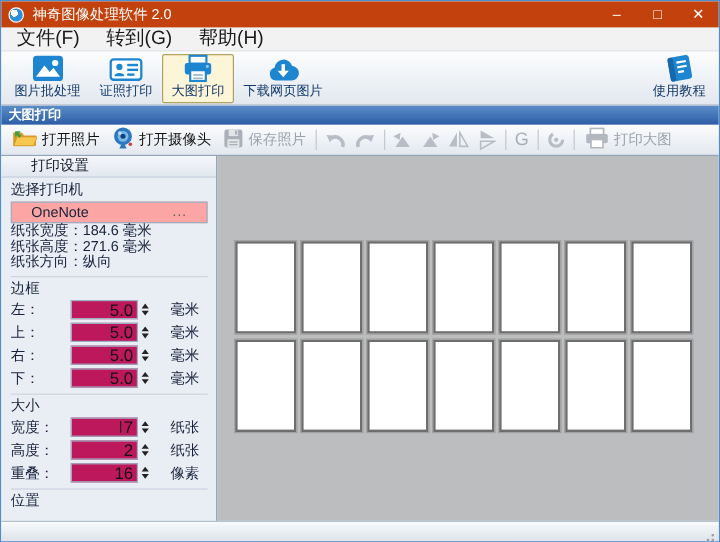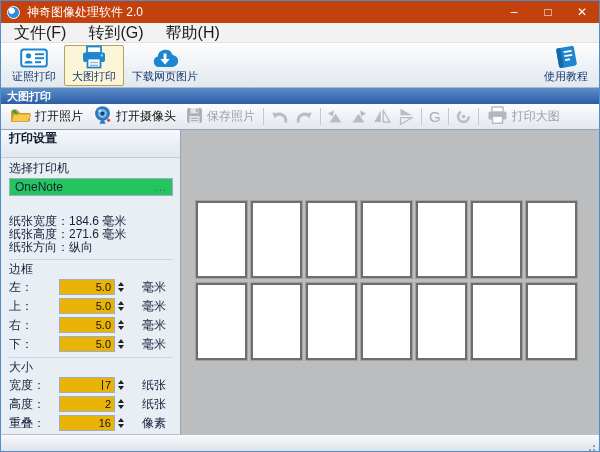--- a/index.html
+++ b/index.html
@@ -36,30 +36,30 @@
   .ab-btn.disabled{color:#9aa1ab}
   .ab-icon{display:flex;align-items:center;padding:1px 3px}
   .sep{width:1px;height:17px;background:#c3c9d2;margin:0 3px;flex:0 0 auto}
   .g-glyph{font-size:15px;color:#a7adb6;padding:0 4px;line-height:15px}
   .mirror{transform:scaleX(-1)}
   .rot90{transform:rotate(90deg)}
 
   
   .content{flex:1;display:flex;min-height:0}
   .settings-panel{flex:0 0 180px;width:180px;background:#e9edf4;border-right:1px solid #93a4b8;font-size:12px;color:#16213a;overflow:hidden}
-  .panel-header{height:28px;line-height:17px;font-weight:bold;padding-left:8px;background:linear-gradient(#f5f7fa,#e2e8f0);border-bottom:1px solid #c3cddb;color:#101828}
+  .panel-header{height:18px;line-height:17px;font-weight:normal;padding-left:25px;background:linear-gradient(#f5f7fa,#e2e8f0);border-bottom:1px solid #c3cddb;color:#101828}
   .panel-body{padding:4px 7px 0 8px}
   .row-label{line-height:13px;white-space:nowrap}
-  .combo{margin-top:3px;height:18px;background:#22c55e;border:1px solid #9daec2;display:flex;align-items:center;justify-content:space-between;padding:0 5px}
+  .combo{margin-top:3px;height:18px;background:#fca5a5;border:1px solid #9daec2;display:flex;align-items:center;justify-content:space-between;padding:0 16px}
   .combo-browse{color:#555;font-size:11px;letter-spacing:1px;line-height:10px}
   .paper-row{line-height:13px;white-space:nowrap}
   .group{border-top:1px solid #cdd5e1;margin-top:5px;padding-top:3px}
   .spin-row{display:flex;align-items:center;margin-top:3px;height:16px}
   .spin-row .lbl{width:40px;flex:0 0 40px}
-  .spin-box{width:56px;height:16px;background:#eab308;border:1px solid #9daec2;display:flex;align-items:center;justify-content:flex-end;padding-right:3px;font-size:11px;color:#111;margin-left:10px}
+  .spin-box{width:56px;height:16px;background:#be185d;border:1px solid #9daec2;display:flex;align-items:center;justify-content:flex-end;padding-right:3px;font-size:14px;color:#111;margin-left:10px}
   .caret{display:inline-block;width:1px;height:10px;background:#222;margin-right:2px}
   .spin-arrows{display:flex;flex-direction:column;gap:2px;margin-left:3px}
   .spin-up{width:0;height:0;border-left:3px solid transparent;border-right:3px solid transparent;border-bottom:4px solid #222}
   .spin-down{width:0;height:0;border-left:3px solid transparent;border-right:3px solid transparent;border-top:4px solid #222}
   .unit{margin-left:18px}
 
   .preview-area{flex:1;background:#bcbdbe;position:relative;overflow:hidden}
   .page-grid{position:absolute;left:15px;top:71px;display:grid;grid-template-columns:repeat(7,51px);grid-auto-rows:77px;gap:5px 4px}
   .page{background:#fff;border:2px solid #6e6e6e;box-shadow:0 0 0 1px #a2a2a2}
 
@@ -81,20 +81,30 @@
     </div>
   </div>
 
   <div class="menubar">
     <span class="menu-item">文件(F)</span>
     <span class="menu-item">转到(G)</span>
     <span class="menu-item">帮助(H)</span>
   </div>
 
   <div class="toolbar">
+    <div class="tool-btn">
+      <span class="ticon">
+        <svg width="28" height="24" viewBox="0 0 28 24">
+            <rect x="1.5" y="1.5" width="25" height="21" rx="3" fill="#1e86d0"></rect>
+            <circle cx="20" cy="7.5" r="2.6" fill="#fff"></circle>
+            <path d="M4 19 L11 9.5 L15.5 15 L18.5 11.5 L24 19 Z" fill="#fff"></path>
+          </svg>
+      </span>
+      <span class="tool-label">图片批处理</span>
+    </div>
     <div class="tool-btn">
       <span class="ticon">
         <svg width="28" height="22" viewBox="0 0 28 22">
             <rect x="1.2" y="2.5" width="25.6" height="17" rx="2.5" fill="#fff" stroke="#1e86d0" stroke-width="2"></rect>
             <circle cx="8.5" cy="8.8" r="2.6" fill="#1e86d0"></circle>
             <path d="M4.5 16 c0-3 8-3 8 0 v0.6 h-8 z" fill="#1e86d0"></path>
             <rect x="15" y="6.2" width="9" height="2" fill="#1e86d0"></rect>
             <rect x="15" y="10.2" width="9" height="2" fill="#1e86d0"></rect>
             <rect x="15" y="14.2" width="6" height="2" fill="#1e86d0"></rect>
           </svg>
@@ -246,21 +256,21 @@
   <div class="content">
 
     <div class="settings-panel">
       <div class="panel-header">打印设置</div>
       <div class="panel-body">
         <div class="row-label">选择打印机</div>
         <div class="combo">
           <span>OneNote</span>
           <span class="combo-browse">...</span>
         </div>
-        <div style="margin-top:19px">
+        <div style="margin-top:0">
           <div class="paper-row"><span>纸张宽度：</span><span>184.6 毫米</span></div>
           <div class="paper-row"><span>纸张高度：</span><span>271.6 毫米</span></div>
           <div class="paper-row"><span>纸张方向：</span><span>纵向</span></div>
         </div>
 
         <div class="group">
           <div class="row-label">边框</div>
           <div class="spin-row">
             <span class="lbl">左：</span>
             <span class="spin-box">

